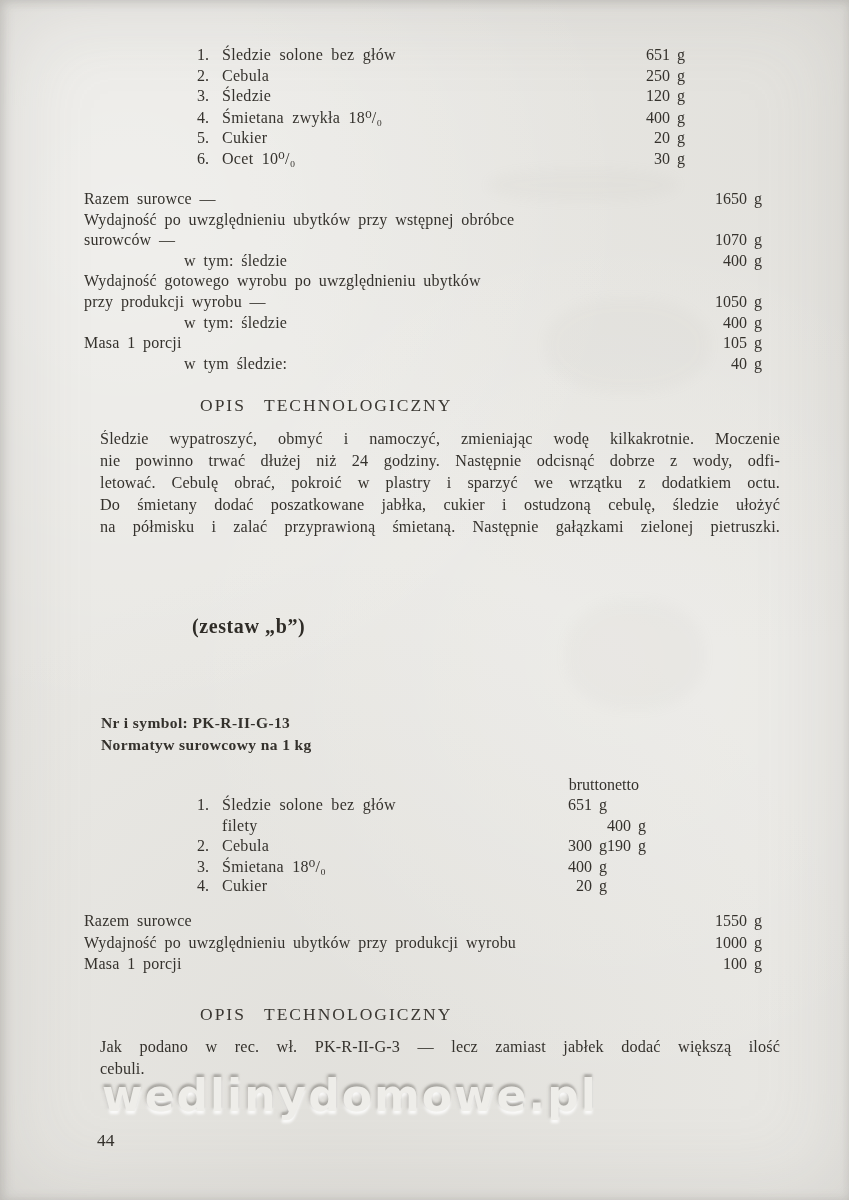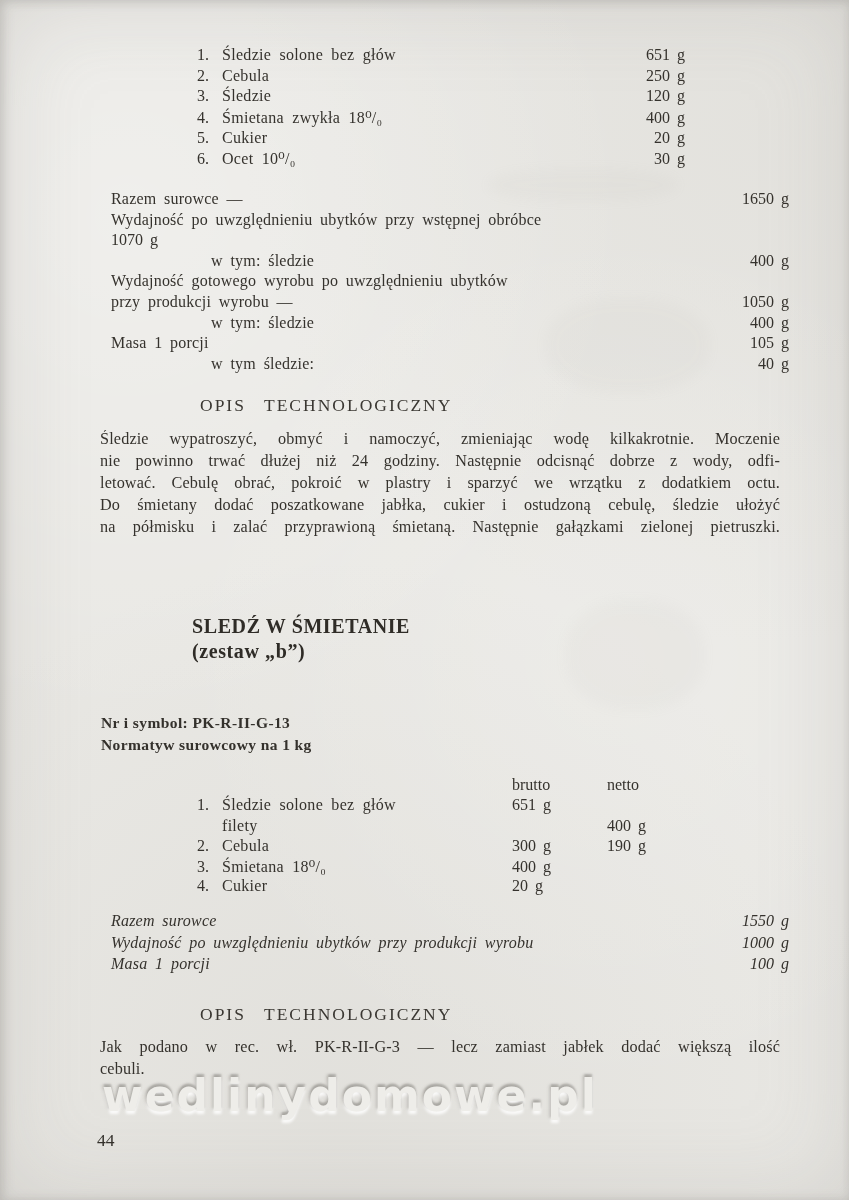--- a/index.html
+++ b/index.html
@@ -24,23 +24,23 @@
   }
 
   
   .list-a{position:absolute;left:197px;top:46px;width:488px;font-size:16px;}
   .ing-row{display:flex;align-items:baseline;height:20.7px;}
   .ing-num{width:25px;}
   .ing-name{flex:1;letter-spacing:0.3px;word-spacing:4px;}
   .ing-qty{text-align:right;word-spacing:3px;}
 
   
-  .summary{position:absolute;left:111px;width:678px;font-size:16px;}
+  .summary{position:absolute;left:84px;width:678px;font-size:16px;}
   .summary-a{top:190px;}
-  .summary-b{top:912px;font-style:italic;}
+  .summary-b{top:912px;}
   .sum-row{display:flex;align-items:baseline;height:20.6px;}
   .summary-b .sum-row{height:21.6px;}
   .sum-label{flex:1;word-spacing:3.5px;letter-spacing:0.2px;}
   .sum-row.indent .sum-label{padding-left:100px;}
   .sum-value{word-spacing:3px;}
 
   
   .opis{position:absolute;font-size:17.5px;letter-spacing:2px;word-spacing:12px;color:#3a3732;}
   .opis-a{left:200px;top:395px;}
   .opis-b{left:200px;top:1004px;}
@@ -56,21 +56,21 @@
   .title-b{position:absolute;left:192px;top:614px;font-weight:bold;font-size:20px;line-height:25px;letter-spacing:0.6px;color:#2f2c27;}
 
   
   .meta-b{position:absolute;left:101px;top:712px;font-weight:bold;font-size:15.5px;line-height:22.4px;letter-spacing:0.4px;color:#34312c;}
 
   
   .table-b{position:absolute;left:197px;top:776px;width:488px;font-size:16px;}
   .trow{display:flex;align-items:baseline;height:20.3px;}
   .t-num{width:25px;}
   .t-name{flex:1;letter-spacing:0.3px;word-spacing:4px;}
-  .t-brutto{width:95px;word-spacing:3px;font-family:Liberation Serif, serif;}
+  .t-brutto{width:95px;text-align:right;word-spacing:3px;font-family:Liberation Serif, serif;}
   .t-netto{width:78px;text-align:left;word-spacing:3px;}
   .thead .t-brutto,.thead .t-netto{word-spacing:normal;}
 
   
   .watermark{
     position:absolute;left:102px;top:1070px;
     font-family:"DejaVu Sans","Liberation Sans",sans-serif;
     font-weight:bold;font-size:44px;letter-spacing:2px;white-space:nowrap;
     color:#eeede9;
     text-shadow:
@@ -131,20 +131,21 @@
   <div class="summary summary-a">
     <div class="sum-row">
       <span class="sum-label">Razem surowce —</span>
       <span class="sum-value">1650 g</span>
     </div>
     <div class="sum-row">
       <span class="sum-label">Wydajność po uwzględnieniu ubytków przy wstępnej obróbce</span>
       <span class="sum-value"></span>
     </div>
     <div class="sum-row">
+      <span class="sum-label">surowców —</span>
       <span class="sum-value">1070 g</span>
     </div>
     <div class="sum-row indent">
       <span class="sum-label">w tym: śledzie</span>
       <span class="sum-value">400 g</span>
     </div>
     <div class="sum-row">
       <span class="sum-label">Wydajność gotowego wyrobu po uwzględnieniu ubytków</span>
       <span class="sum-value"></span>
     </div>
@@ -170,21 +171,20 @@
 
   <div class="para para-a">
     <div class="pline">Śledzie wypatroszyć, obmyć i namoczyć, zmieniając wodę kilkakrotnie. Moczenie</div>
     <div class="pline">nie powinno trwać dłużej niż 24 godziny. Następnie odcisnąć dobrze z wody, odfi-</div>
     <div class="pline">letować. Cebulę obrać, pokroić w plastry i sparzyć we wrzątku z dodatkiem octu.</div>
     <div class="pline">Do śmietany dodać poszatkowane jabłka, cukier i ostudzoną cebulę, śledzie ułożyć</div>
     <div class="pline">na półmisku i zalać przyprawioną śmietaną. Następnie gałązkami zielonej pietruszki.</div>
   </div>
 
   <div class="title-b">
-    <div>SLEDŹ W ŚMIETANIE</div>
     <div>(zestaw „b”)</div>
   </div>
 
   <div class="meta-b">
     <div>Nr i symbol: PK-R-II-G-13</div>
     <div>Normatyw surowcowy na 1 kg</div>
   </div>
 
   <div class="table-b">
     <div class="trow thead">

